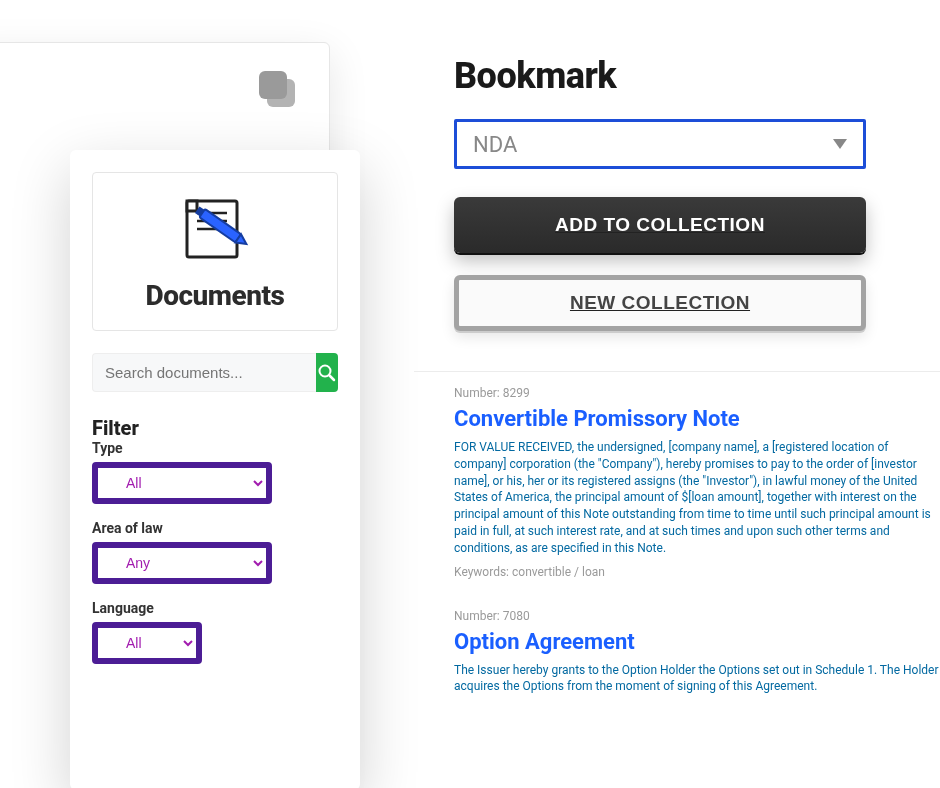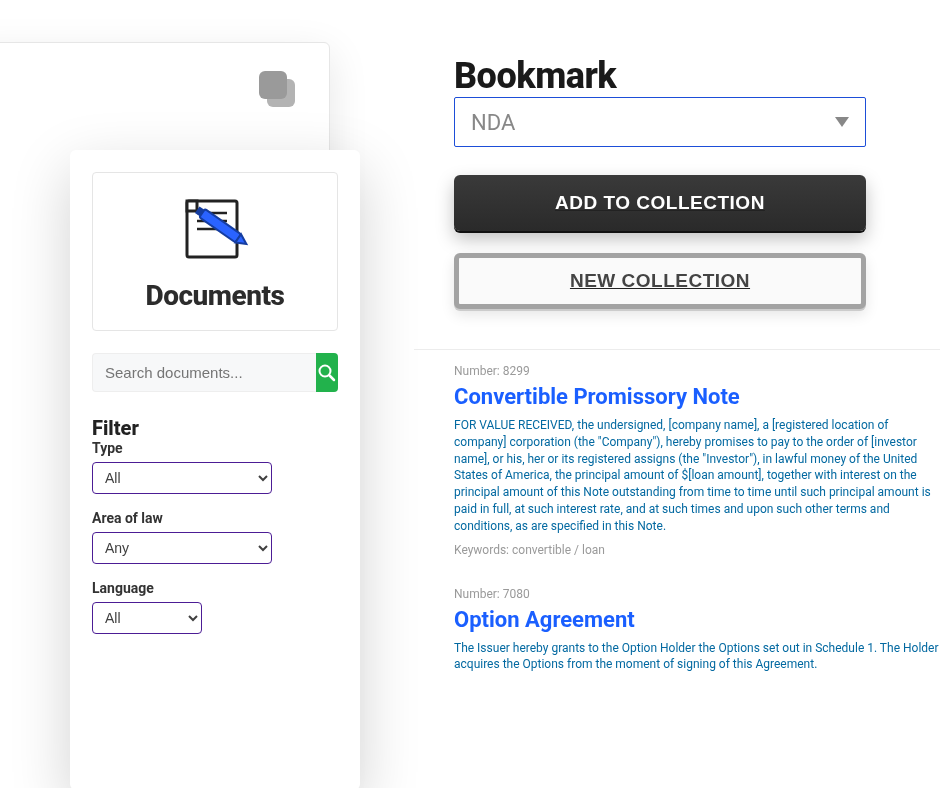--- a/index.html
+++ b/index.html
@@ -105,50 +105,51 @@
   }
   .field-label {
     font-size: 14px;
     font-weight: 700;
     color: #333;
     margin-bottom: 6px;
     display: block;
   }
   .select {
     width: 100%;
-    border: 1px solid #4c1d95;
+    border: 6px solid #4c1d95;
     border-radius: 4px;
-    padding: 6px 8px;
+    padding: 6px 24px;
     font-size: 14px;
-    color: #404040;
+    color: #a21caf;
     background: #fff;
     margin-bottom: 16px;
   }
   .select.narrow { width: 110px; }
   .select.wide { width: 180px; }
 
   
   .main {
     position: absolute;
     left: 414px;
     top: 0;
     right: 0;
     bottom: 0;
     padding: 55px 0 0 40px;
   }
   .bookmark-title {
     font-size: 36px;
     font-weight: 800;
     letter-spacing: -0.5px;
     color: #1a1a1a;
+    margin-bottom: 22px;
   }
   .collection-select {
     width: 412px;
     height: 50px;
-    border: 1px solid #1d4ed8;
+    border: 3px solid #1d4ed8;
     border-radius: 2px;
     background: #fff;
     display: flex;
     align-items: center;
     justify-content: space-between;
     padding: 0 16px;
     font-size: 22px;
     color: #888;
     cursor: pointer;
     margin-bottom: 28px;

